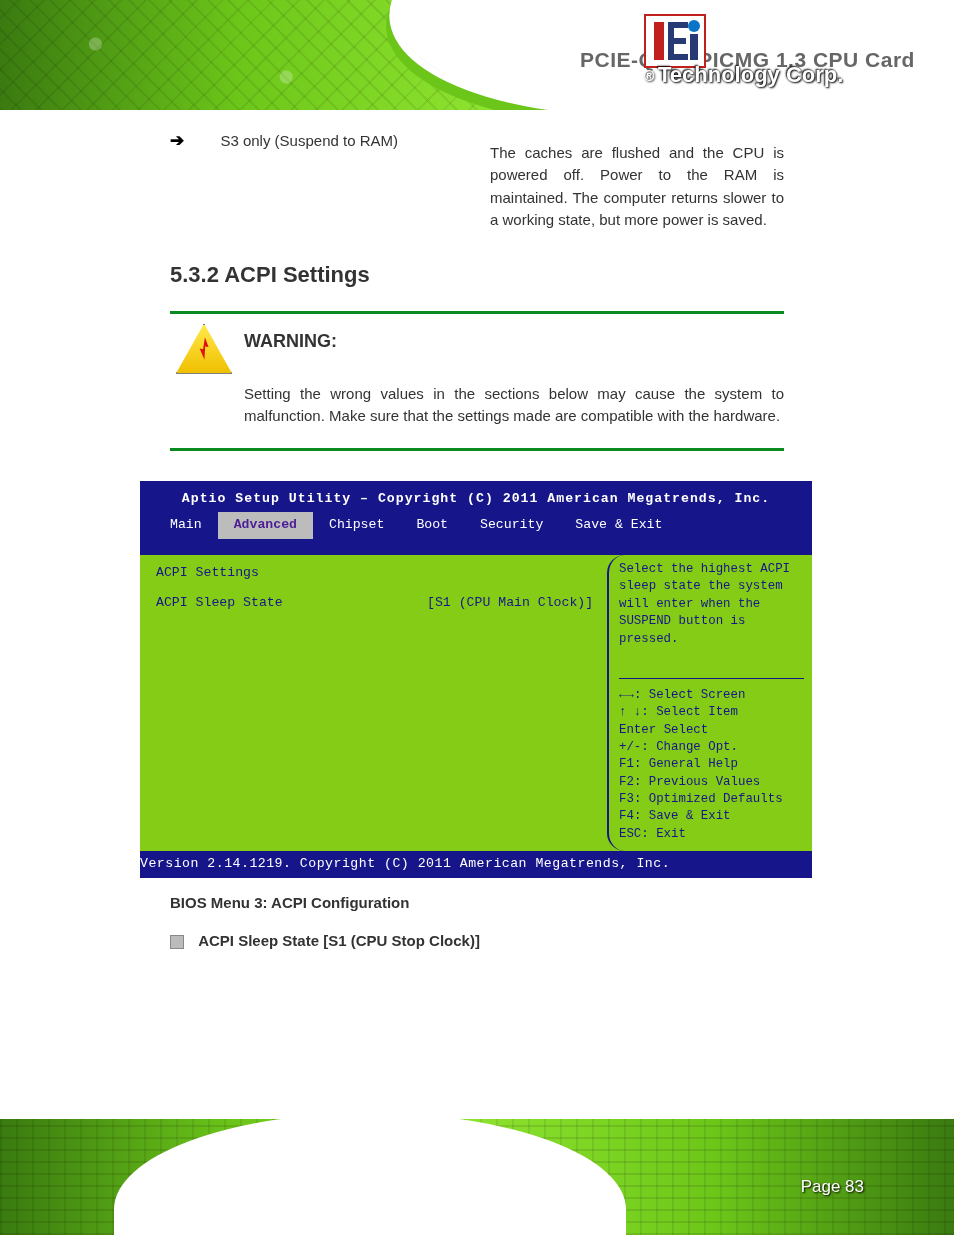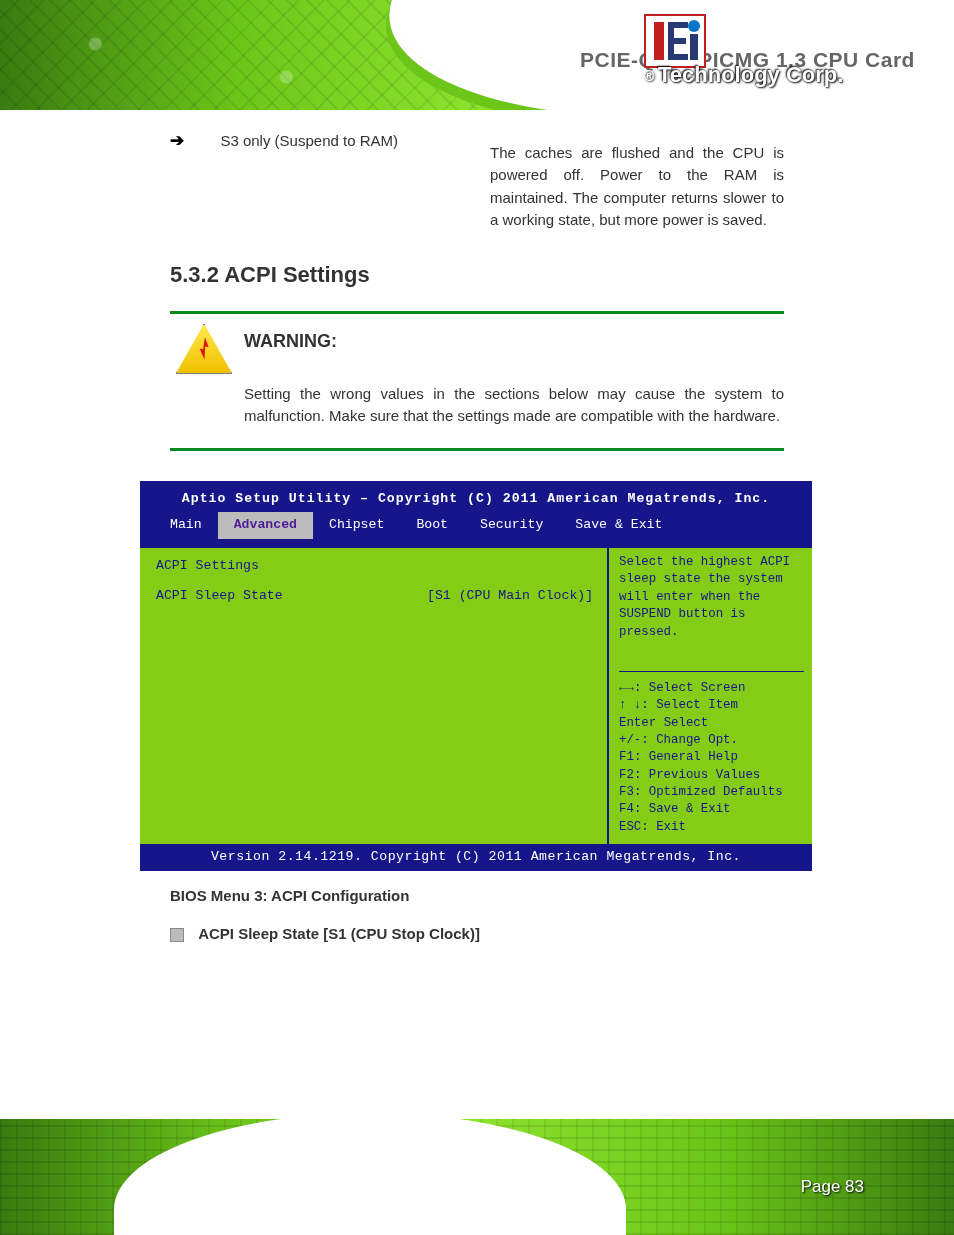--- a/index.html
+++ b/index.html
@@ -119,41 +119,40 @@
   
   .bios {
     width: 672px;
     margin: 8px 0 0 -30px;
     font-family: "Courier New", monospace;
     font-size: 13.2px;
     color:#fff;
   }
   .bios-top {
     background:#16168a;
-    padding: 4px 0 9px 0;
+    padding: 4px 0 16px 0;
   }
   .bios-title { text-align:center; padding: 4px 0; font-weight:bold; letter-spacing:1px; }
   .tabs { display:flex; padding-left: 14px; }
   .tab { padding: 3px 16px 4px; }
   .tab.active { background:#bcbcbc; color:#4c1d95; font-weight:bold; }
   .bios-body {
     display:flex;
     background:#84cc16;
     color:#16168a;
   }
   .bios-left { flex: 1; padding: 8px 10px 30px 16px; }
-  .bios-right { width: 205px; border-left: 2px solid #16168a; padding: 6px 8px 8px 10px; font-size:12.4px; line-height:1.4; }
+  .bios-right { width: 205px; border-left: 2px solid #16168a; padding: 6px 8px 8px 10px; font-size:12.4px; line-height:1.4;border-radius:18px; }
   .bios-right .sep { height:1px; background:#16168a; margin: 6px 0 8px; }
   .kv { display:flex; }
   .kv .k { flex:1; }
   .kv .v { width: 170px; }
   .bluekey { color:#16168a; font-weight:bold; }
   .bios-foot {
     background:#16168a;
-    text-align:center;
     padding: 3px 0 4px;
     letter-spacing: 0.5px;
   }
 
   .post-caption { font-weight:bold; margin: 14px 0 16px 0; }
 
   
   .footer-strip {
     position:absolute; left:0; right:0; bottom:0; height: 116px;
     background: linear-gradient(90deg, #3a7a10 0%, #6cc619 25%, #8de22e 50%, #6cc619 75%, #3a7a10 100%);

